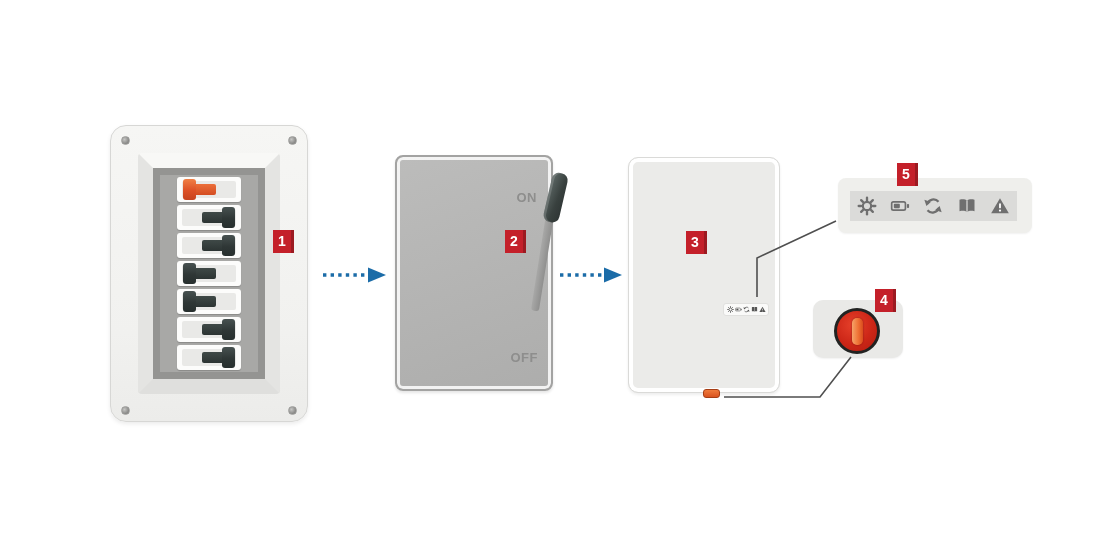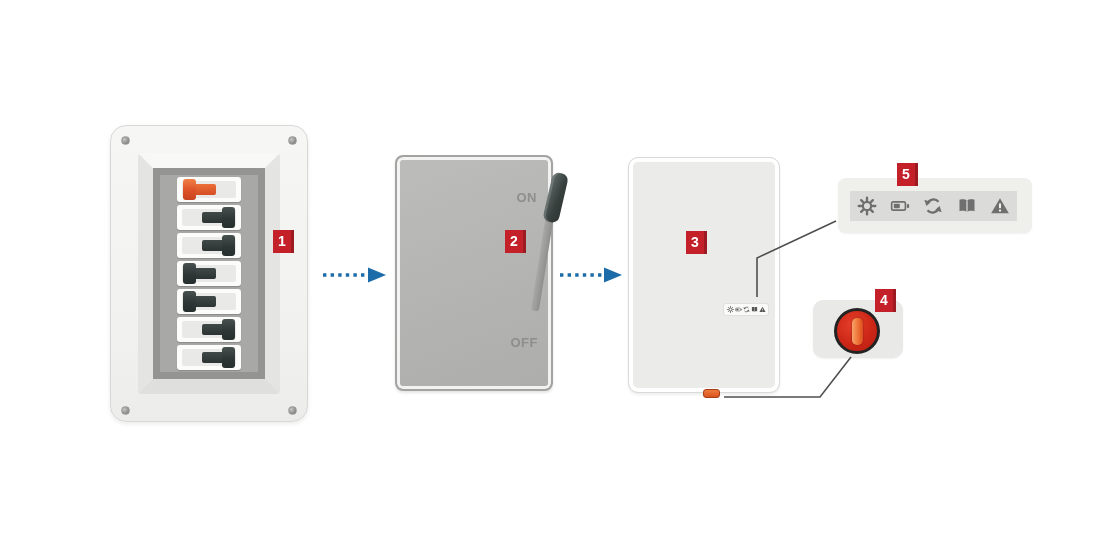--- a/index.html
+++ b/index.html
@@ -51,21 +51,21 @@
   .breaker.c-orange .grip{background:linear-gradient(180deg,#f08046,#dd5127 55%,#c64420 100%);}
   .breaker.c-orange .stem{background:linear-gradient(180deg,#ec6f3a,#d44d22);}
 
   
   .box2{position:absolute;left:395px;top:155px;width:158px;height:236px;
     background:linear-gradient(160deg,#bcbcbb 0%,#b3b3b2 60%,#adadac 100%);
     border:2px solid #a3a3a2;border-radius:8px;box-sizing:border-box;
     box-shadow:inset 0 0 0 3px rgba(250,250,249,.9), 0 2px 3px rgba(0,0,0,.10);}
   .box2 .onoff{position:absolute;color:#8e8e8d;font-size:13px;font-weight:bold;letter-spacing:.5px;}
   .box2 .on{right:14px;top:33px}
-  .box2 .off{right:13px;bottom:39px}
+  .box2 .off{right:13px;bottom:24px}
   .lever-arm{position:absolute;left:149px;top:58px;width:8px;height:97px;
     background:linear-gradient(90deg,#a8a8a7,#8f8f8e);border-radius:3px;
     transform:rotate(9deg);transform-origin:top center;z-index:5;}
   .lever-handle{position:absolute;left:145px;top:15px;width:16px;height:50px;border-radius:7px;
     background:linear-gradient(100deg,#56605e 15%,#39413f 60%,#2e3534 100%);
     box-shadow:inset 2.5px 0 0 rgba(255,255,255,.16);
     transform:rotate(13deg);transform-origin:bottom center;z-index:6;}
 
   
   .panel3{position:absolute;left:628px;top:157px;width:152px;height:236px;

